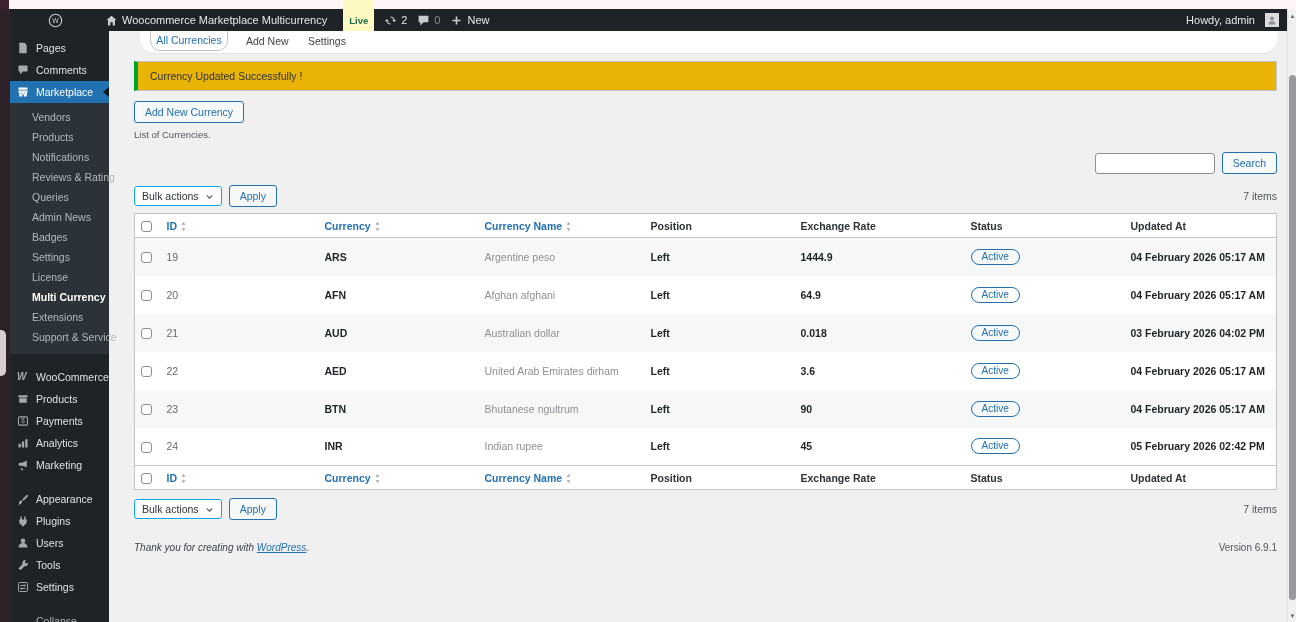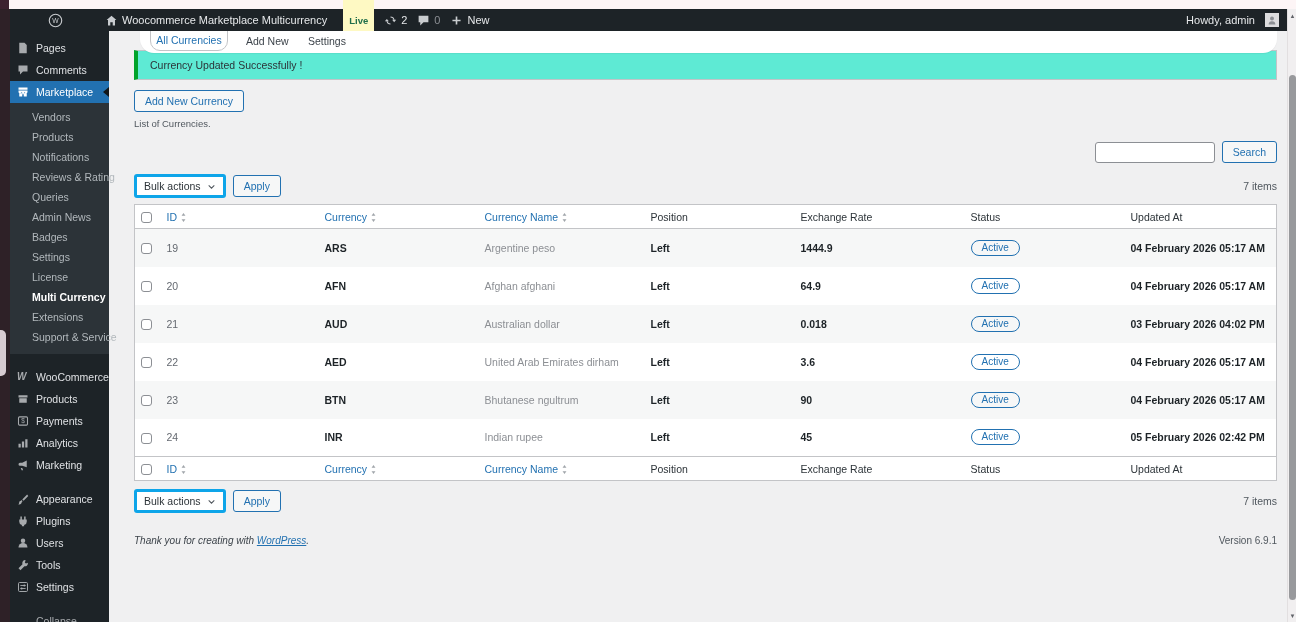--- a/index.html
+++ b/index.html
@@ -50,43 +50,43 @@
   
   .content{position:absolute;left:117px;top:31px;width:1170px;height:591px;background:#f0f0f1;overflow:hidden;}
   .tabbar{position:absolute;left:23px;top:0;width:1137px;height:22px;background:#fff;
     border-radius:0 0 14px 14px;box-shadow:0 1px 1px rgba(0,0,0,.05);}
   .tab-pill{position:absolute;left:10px;top:-14px;width:78px;height:34px;border:1px solid #c3c4c7;border-radius:10px;
     background:#fff;color:#2271b1;font-size:10.5px;display:flex;align-items:flex-end;justify-content:center;padding-bottom:4px;cursor:pointer;}
   .tab-plain{position:absolute;top:4px;font-size:10.5px;color:#3c434a;cursor:pointer;}
   .tab-addnew{left:106px;} .tab-settings{left:168px;}
   .main{padding:16px 10px 0 17px;}
   .page-title{font-size:18px;color:#1d2327;font-weight:400;}
-  .notice{margin-top:3px;background:#5eead4;border:1px solid #c3c4c7;border-left:4px solid #00a32a;
+  .notice{margin-top:14px;background:#eab308;border:1px solid #c3c4c7;border-left:4px solid #00a32a;
     padding:8px 12px;font-size:10.5px;color:#2c3338;}
   .btn{display:inline-block;background:#f6f7f7;border:1px solid #2271b1;color:#2271b1;
     border-radius:3px;font-size:10.5px;padding:4px 10px;cursor:pointer;}
   .add-btn{margin-top:10px;}
   .subtitle{margin-top:6px;font-size:9.5px;color:#50575e;}
   .search-row{margin-top:12px;display:flex;justify-content:flex-end;align-items:center;gap:7px;}
   .search-input{width:120px;height:21px;border:1px solid #8c8f94;border-radius:3px;background:#fff;padding:0 5px;font-size:10.5px;}
   .bulk-row{margin-top:11px;display:flex;align-items:center;gap:7px;}
-  .bulk-select{display:inline-flex;align-items:center;gap:6px;background:#fff;border:3px solid #0ea5e9;border-radius:3px;
+  .bulk-select{display:inline-flex;align-items:center;gap:6px;background:#fff;border:1px solid #0ea5e9;border-radius:3px;
     padding:3px 7px;font-size:10.5px;color:#2c3338;cursor:pointer;}
   .bulk-select .chev{width:9px;height:9px;display:inline-flex;color:#50575e;}
   .items-count{margin-left:auto;font-size:10.5px;color:#50575e;}
   
   table.list{margin-top:6px;width:1143px;border-collapse:collapse;background:#fff;border:1px solid #c3c4c7;table-layout:fixed;font-size:10.5px;}
   table.list th, table.list td{text-align:left;padding:0 6px;vertical-align:middle;overflow:hidden;white-space:nowrap;}
   thead tr, tfoot tr{height:24px;}
   thead tr{border-bottom:1px solid #c3c4c7;}
   tfoot tr{border-top:1px solid #c3c4c7;}
   tbody tr{height:38px;}
   tbody tr.alt{background:#f6f7f7;}
   .col-sortable{color:#2271b1;cursor:pointer;}
-  .col-label{font-weight:400;margin-top:20px;}
+  .col-label{font-weight:700;margin-top:20px;}
   .sort-glyph{display:inline-block;width:9px;height:11px;vertical-align:-2px;margin-left:2px;}
   .cb{display:inline-block;width:11px;height:11px;border:1px solid #8c8f94;border-radius:3px;background:#fff;vertical-align:middle;cursor:pointer;}
   td.c-id{color:#646970;}
   td.c-cur,td.c-pos,td.c-rate,td.c-upd{font-weight:bold;color:#1d2327;}
   td.c-name{color:#8c8f94;}
   .badge{display:inline-block;border:1px solid #2271b1;color:#2271b1;border-radius:10px;
     padding:1px 10px 2px;font-size:10px;background:transparent;cursor:pointer;}
   
   .footer{margin-top:22px;display:flex;align-items:center;font-size:10px;color:#3c434a;}
   .thanks{font-style:italic;}

